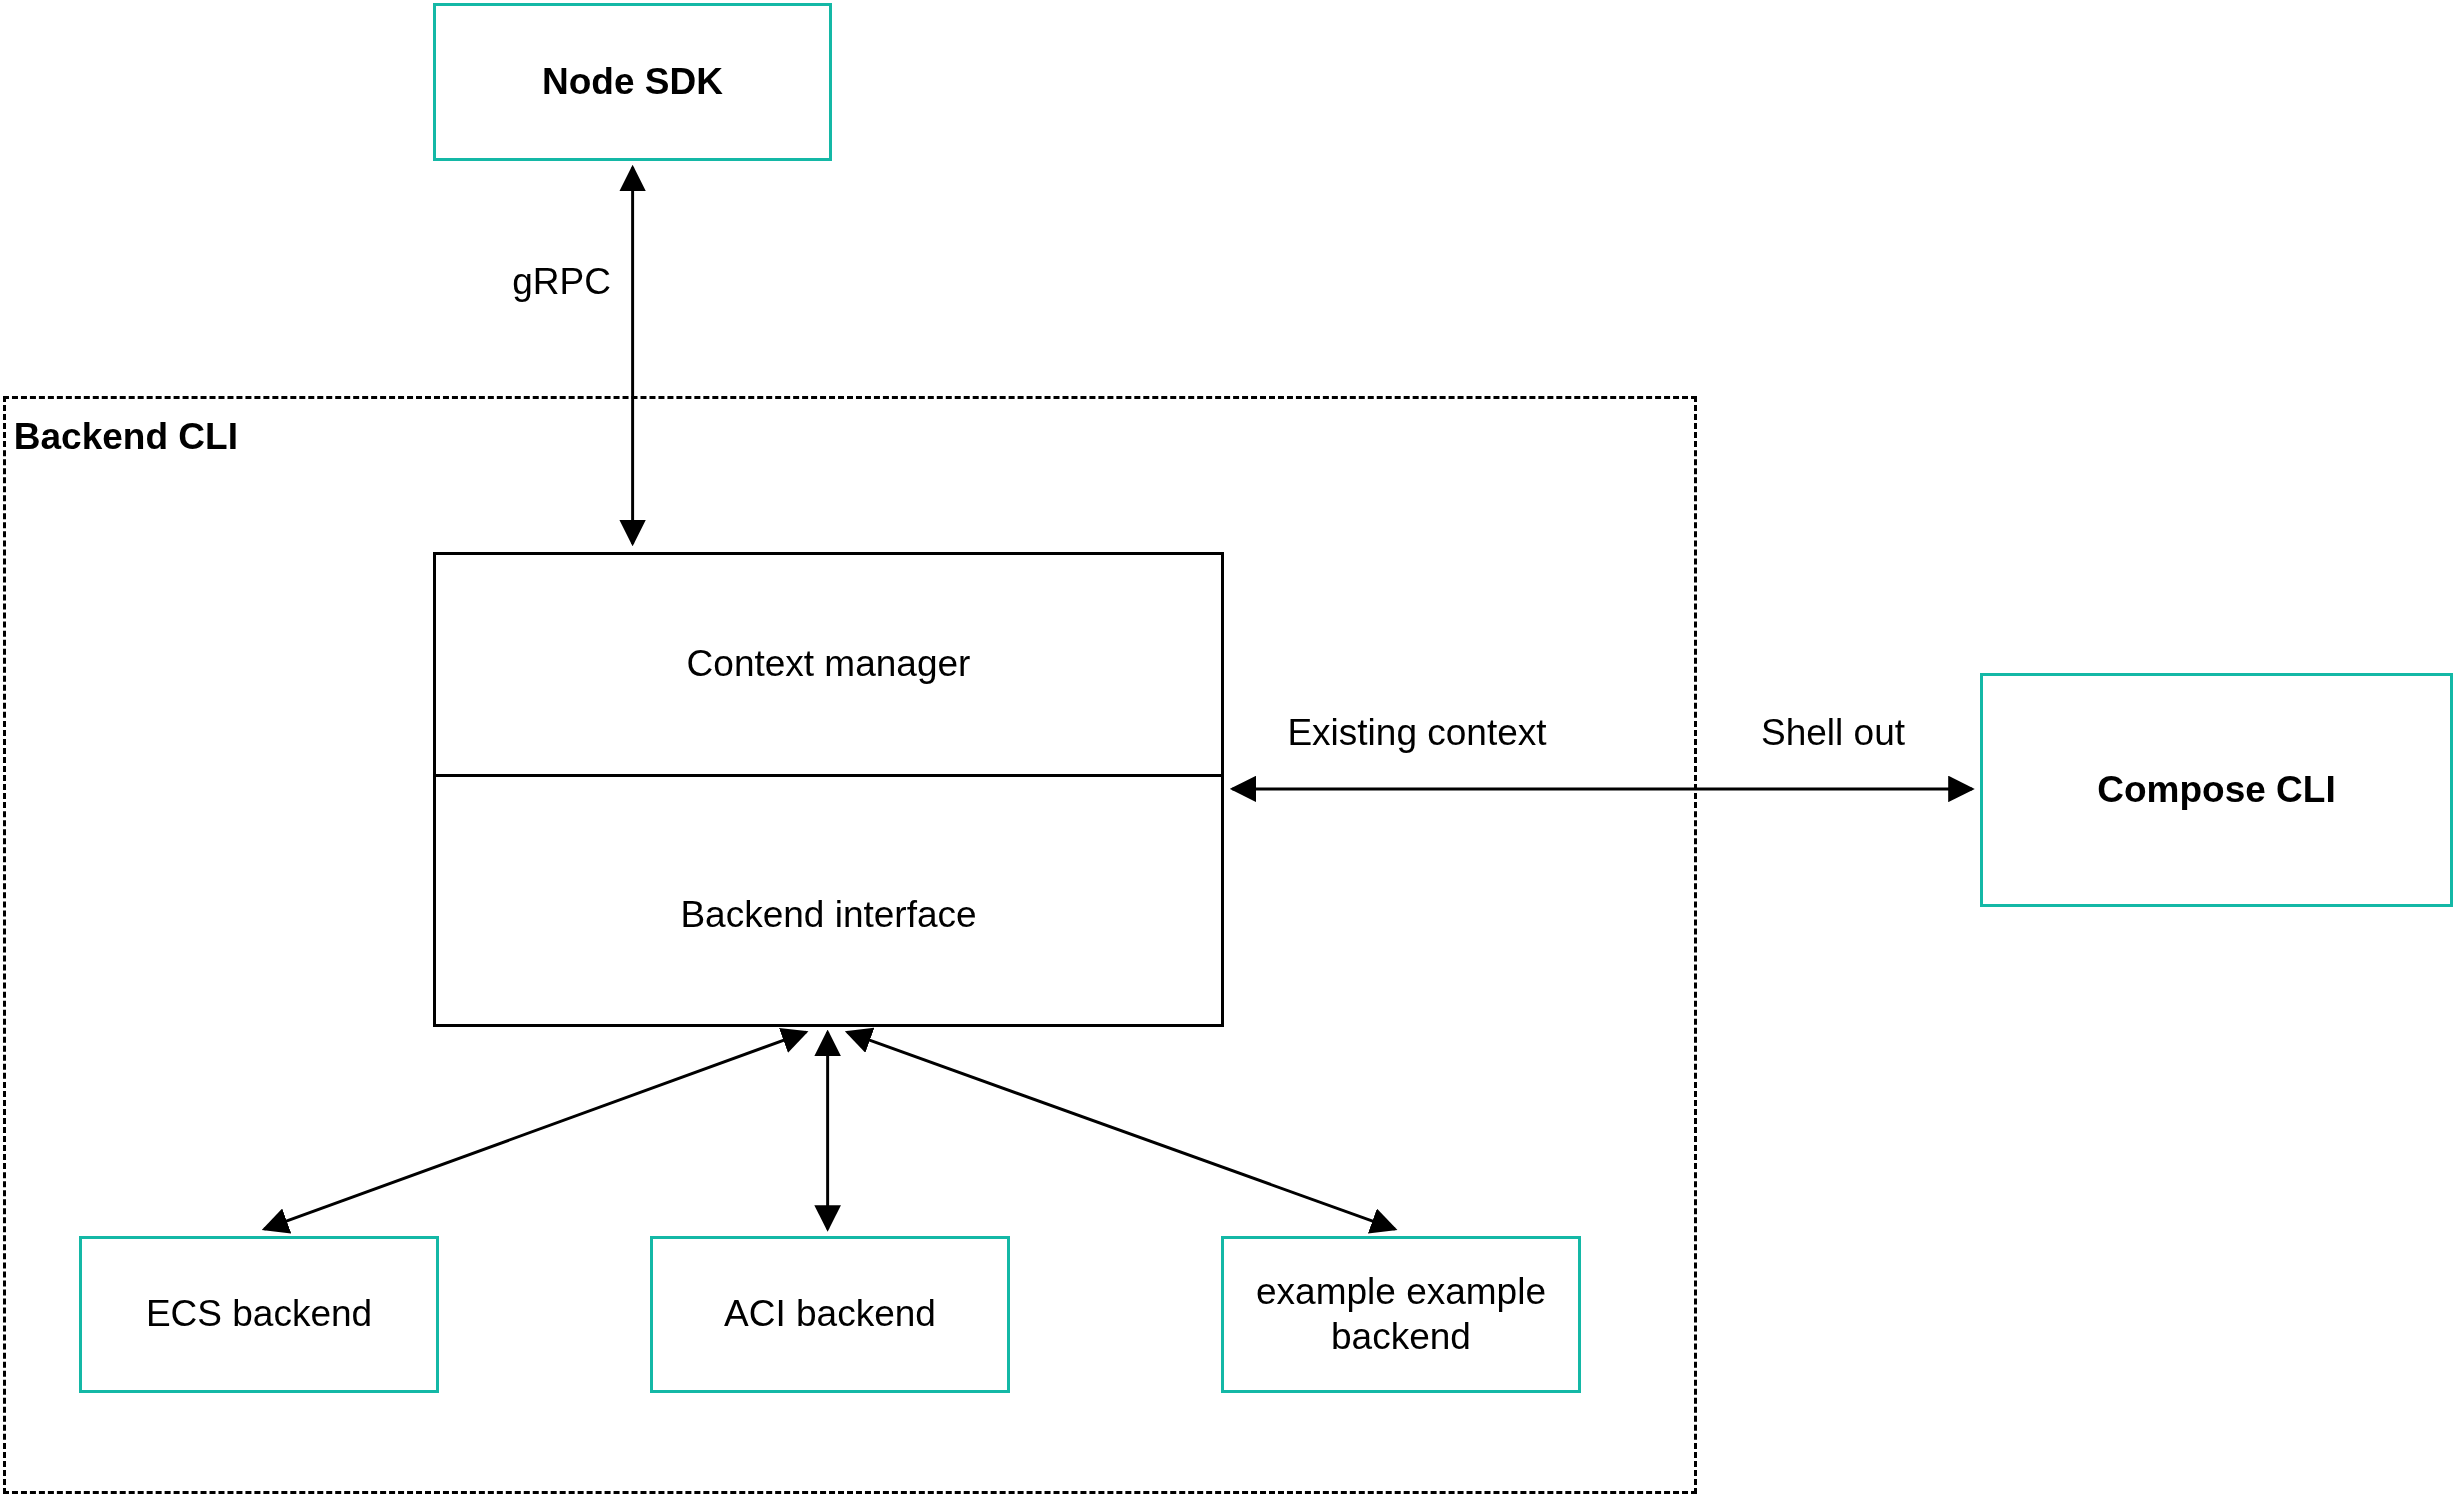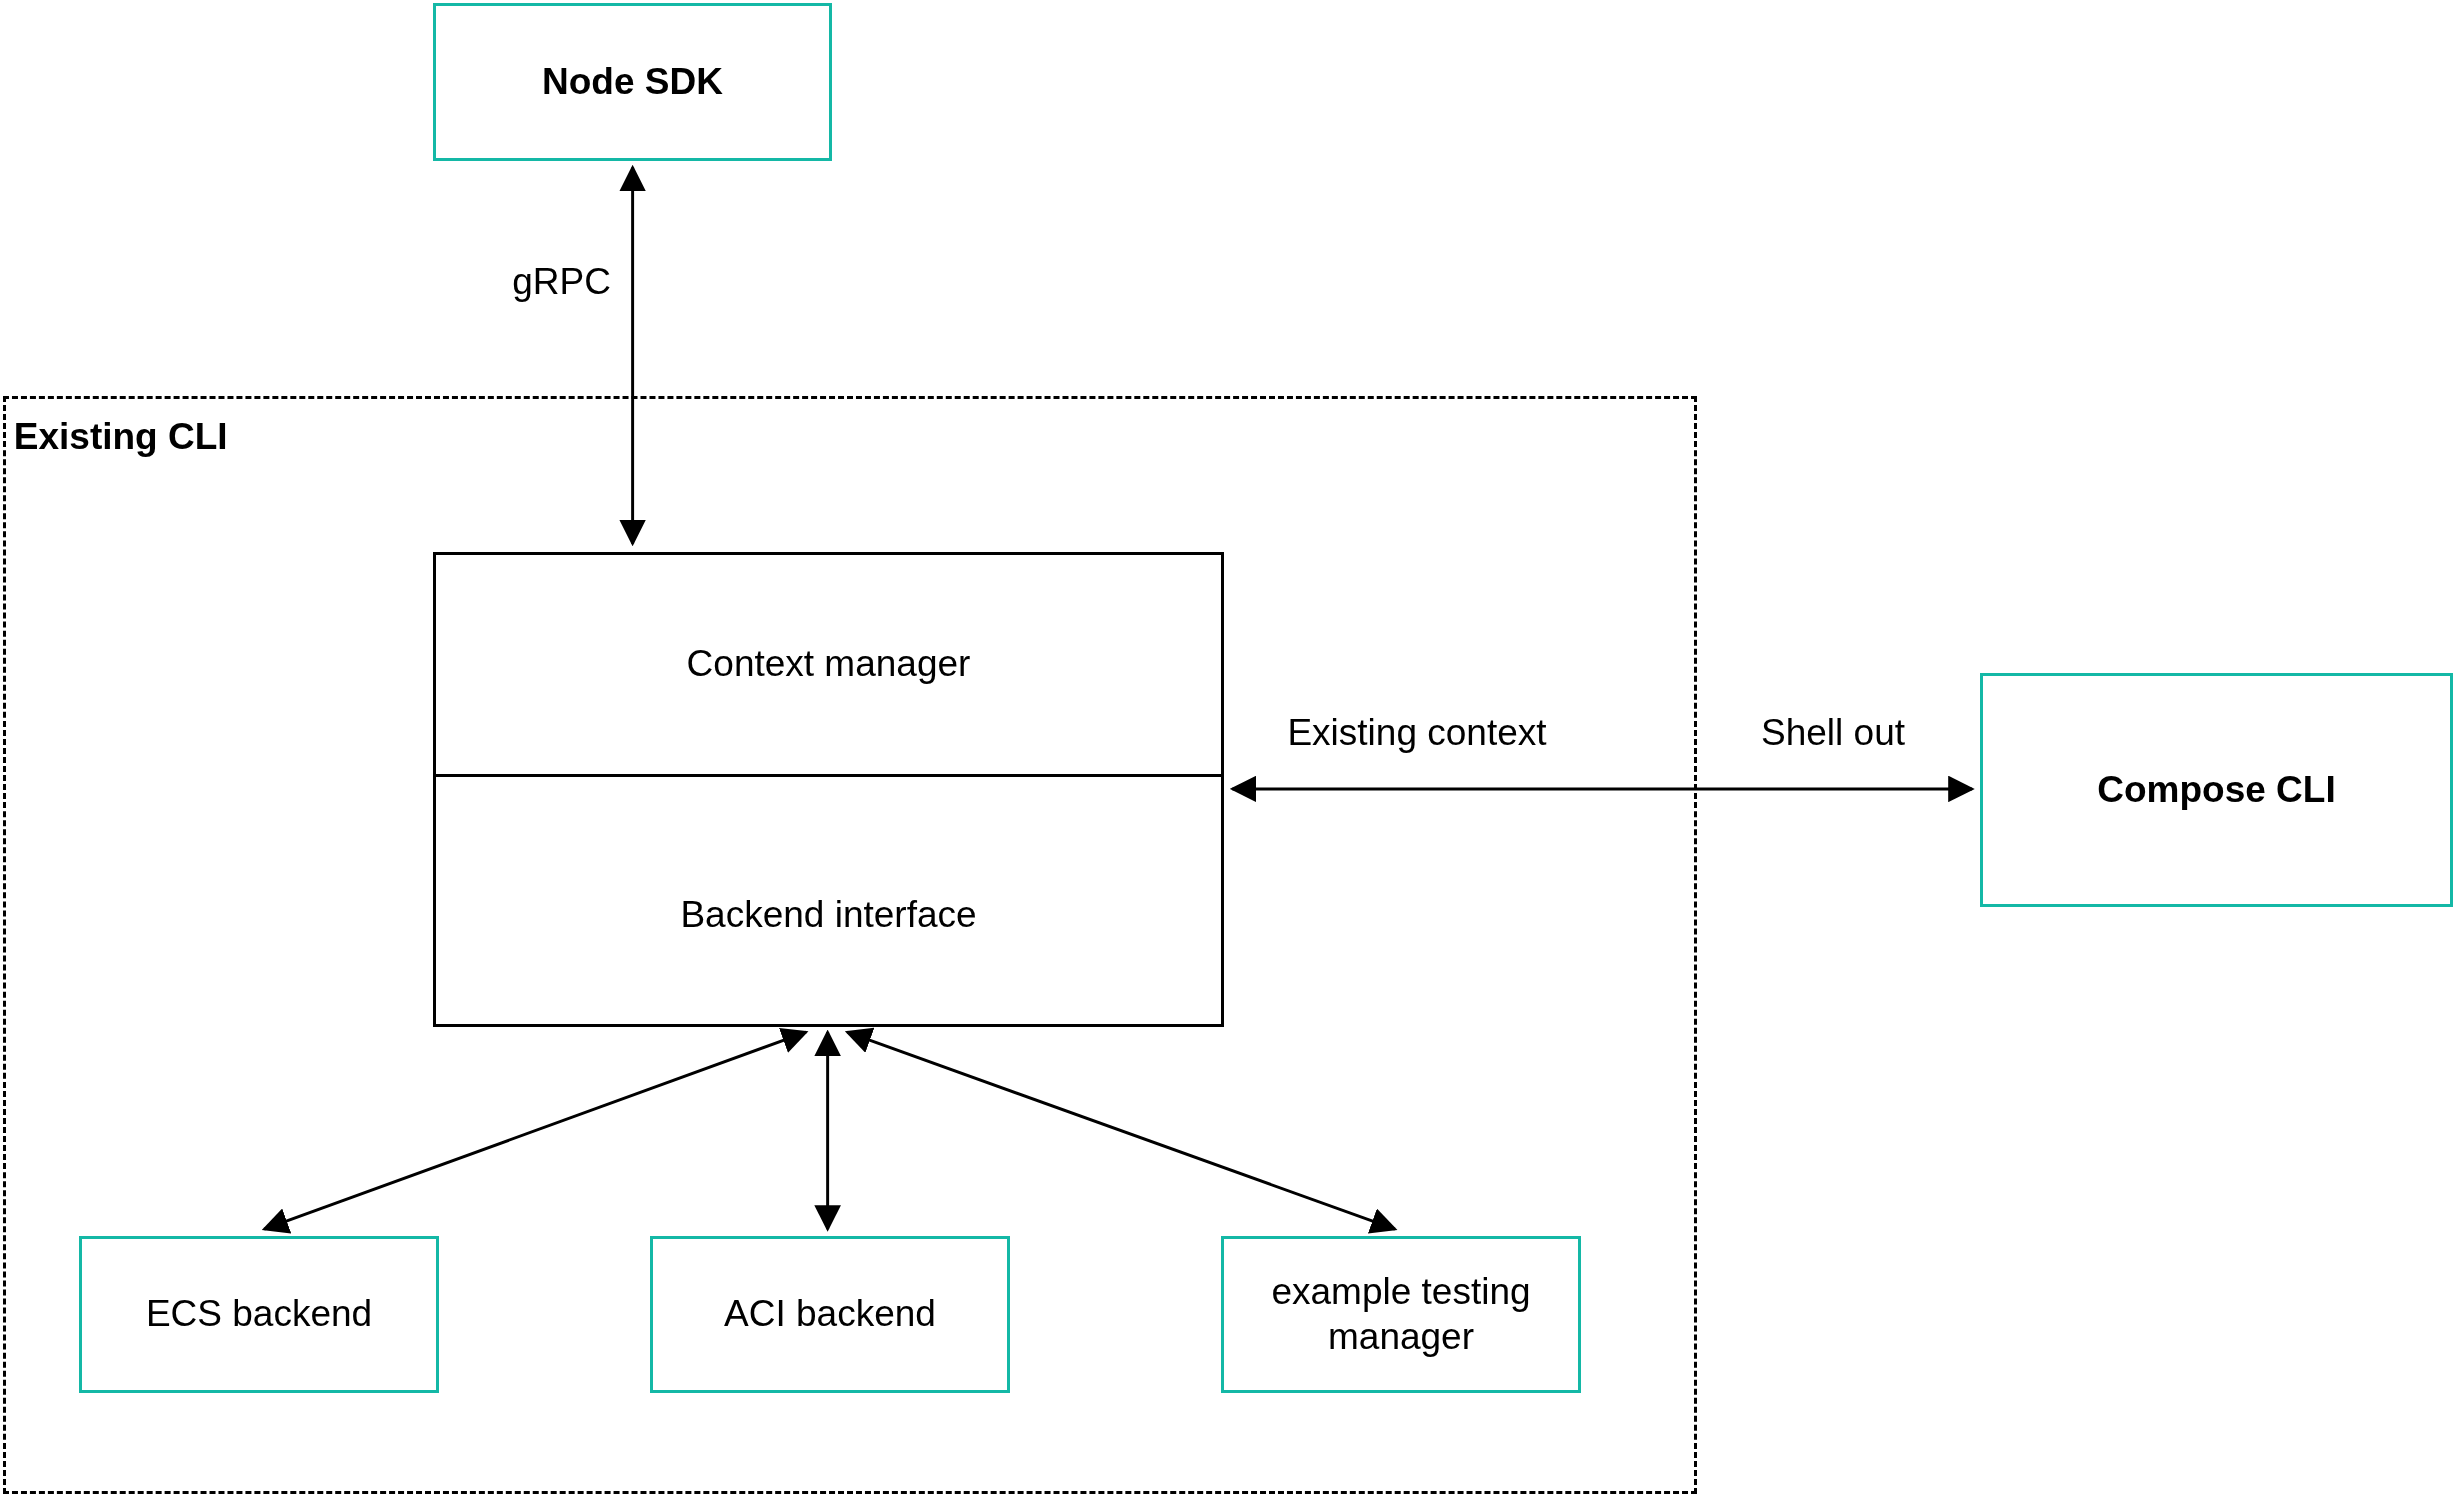--- a/index.html
+++ b/index.html
@@ -92,21 +92,21 @@
     pointer-events: none;
   }
 </style>
 </head>
 <body>
 
 <div class="canvas">
 
   <div class="dashed-group" style="left:3px; top:396px; width:1694px; height:1098px;"></div>
 
-  <div class="floating-label bold" style="left:13.8px; top:437px; transform:translateY(-50%);">Existing CLI</div>
+  <div class="floating-label bold" style="left:13.8px; top:437px; transform:translateY(-50%);">Backend CLI</div>
 
   <svg class="arrows" viewBox="0 0 2492 1524" xmlns="http://www.w3.org/2000/svg">
     <defs>
       <marker id="arrowhead" viewBox="0 0 10 10" refX="9" refY="5" markerWidth="9" markerHeight="9" orient="auto-start-reverse">
         <path d="M0,0 L10,5 L0,10 z" fill="#000000"></path>
       </marker>
     </defs>
 
     <line x1="642" y1="170" x2="642" y2="552" stroke="#000000" stroke-width="3" marker-start="url(#arrowhead)" marker-end="url(#arrowhead)"></line>
 
@@ -131,16 +131,16 @@
   <div class="floating-label" style="left:1417px; top:733px; transform:translate(-50%,-50%);">Existing context</div>
 
   <div class="floating-label" style="left:1833px; top:733px; transform:translate(-50%,-50%);">Shell out</div>
 
   <div class="box bold" style="left:1980px; top:673px; width:473px; height:234px;">Compose CLI</div>
 
   <div class="box" style="left:650px; top:1236px; width:360px; height:157px;">ACI backend</div>
 
   <div class="box" style="left:79px; top:1236px; width:360px; height:157px;">ECS backend</div>
 
-  <div class="box" style="left:1221px; top:1236px; width:360px; height:157px;">example testing manager</div>
+  <div class="box" style="left:1221px; top:1236px; width:360px; height:157px;">example example backend</div>
 
 </div>
 
 
 </body></html>

